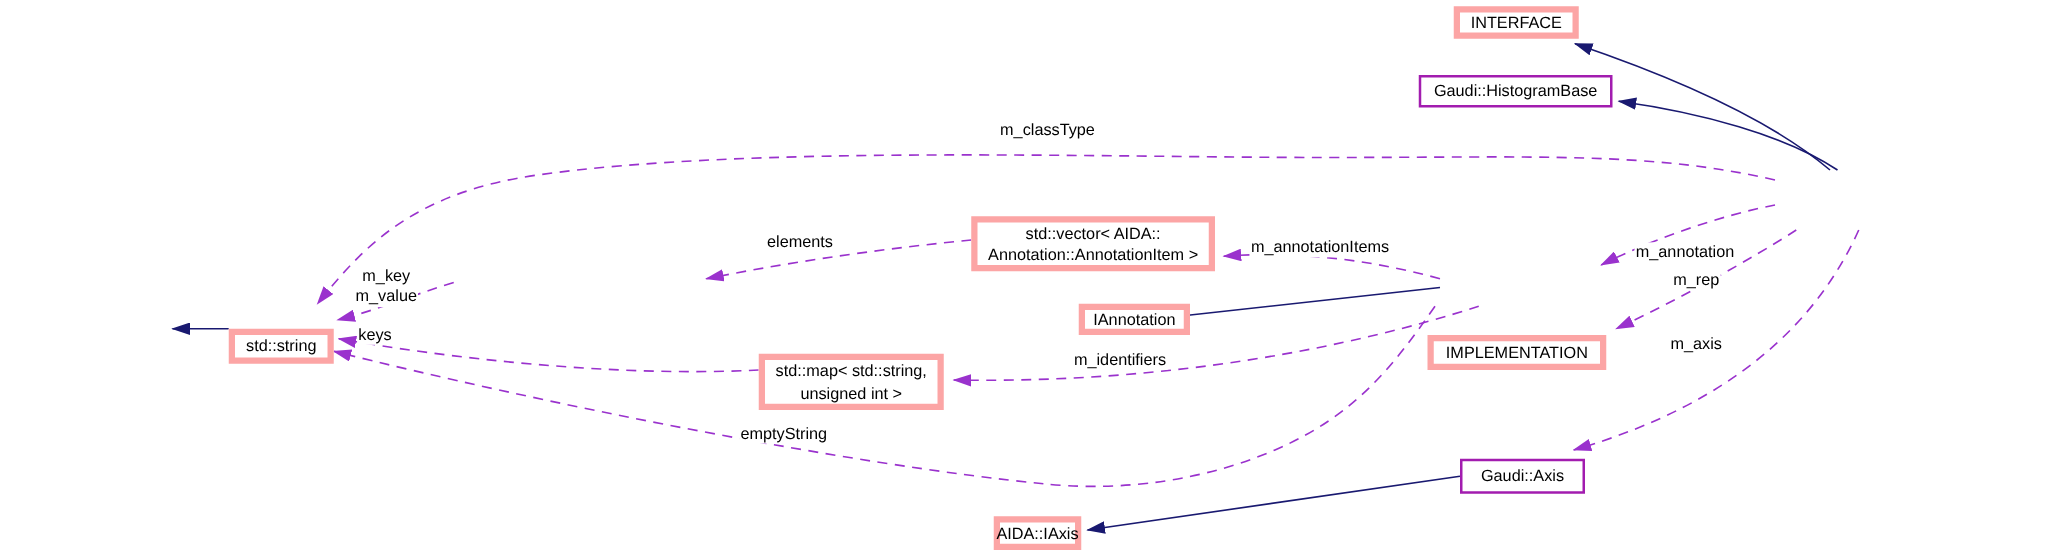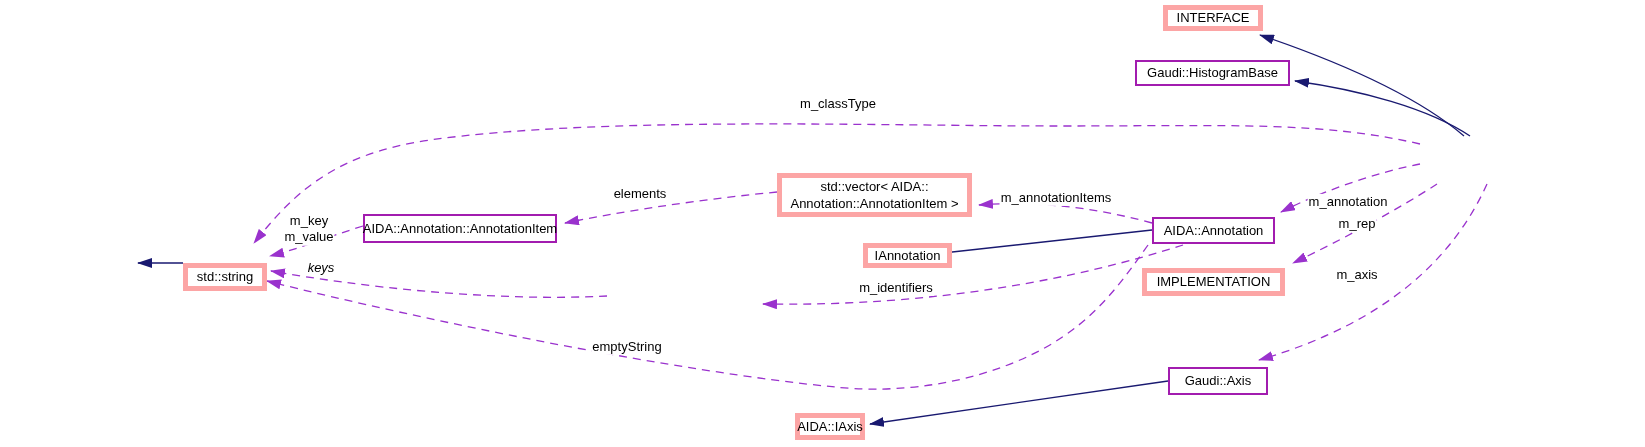--- a/index.html
+++ b/index.html
@@ -71,42 +71,42 @@
   </svg>
 
   <div class="node plain" style="left:1163px;top:5px;width:100px;height:26px;">INTERFACE</div>
 
   <div class="node linked" style="left:1135px;top:60px;width:155px;height:26px;">Gaudi::HistogramBase</div>
 
 
   <div class="node plain" style="left:777px;top:173px;width:195px;height:44px;">std::vector&lt; AIDA::
 Annotation::AnnotationItem &gt;</div>
 
-  <div class="node linked" style="left:363px;top:214px;width:194px;height:29px;">AIDA::Annotation::AnnotationItem</div>
 
   <div class="node plain" style="left:831px;top:243px;width:89px;height:25px;margin-left:32px;">IAnnotation</div>
 
-  <div class="node linked" style="left:1152px;top:217px;width:123px;height:27px;">AIDA::Annotation</div>
 
   <div class="node plain" style="left:1142px;top:268px;width:143px;height:28px;">IMPLEMENTATION</div>
 
 
   <div class="node plain" style="left:183px;top:263px;width:84px;height:28px;">std::string</div>
 
+  <div class="node plain" style="left:607px;top:283px;width:148px;height:45px;">std::map&lt; std::string,
+unsigned int &gt;</div>
 
   <div class="node linked" style="left:1168px;top:367px;width:100px;height:28px;">Gaudi::Axis</div>
 
   <div class="node plain" style="left:795px;top:413px;width:70px;height:27px;">AIDA::IAxis</div>
 
   <div class="edge-label" style="left:838px;top:104px;">m_classType</div>
 
   <div class="edge-label" style="left:309px;top:229px;">m_key
 m_value</div>
 
-  <div class="edge-label" style="left:321px;top:268px;font-style:italic;">keys</div>
+  <div class="edge-label" style="left:300px;top:268px;">keys</div>
 
   <div class="edge-label" style="left:640px;top:194px;">elements</div>
 
   <div class="edge-label" style="left:1056px;top:198px;">m_annotationItems</div>
 
   <div class="edge-label" style="left:1348px;top:182px;margin-top:20px;">m_annotation</div>
 
   <div class="edge-label" style="left:1357px;top:224px;">m_rep</div>
 
   <div class="edge-label" style="left:1357px;top:275px;">m_axis</div>

